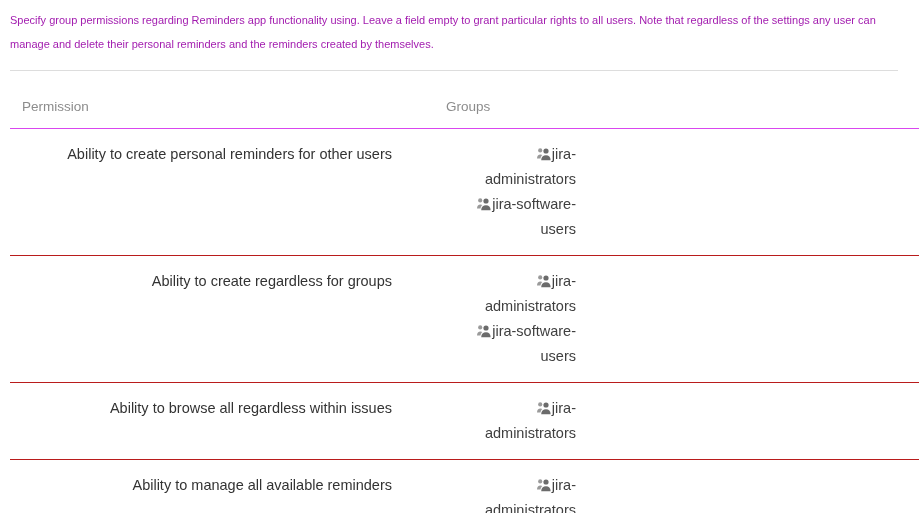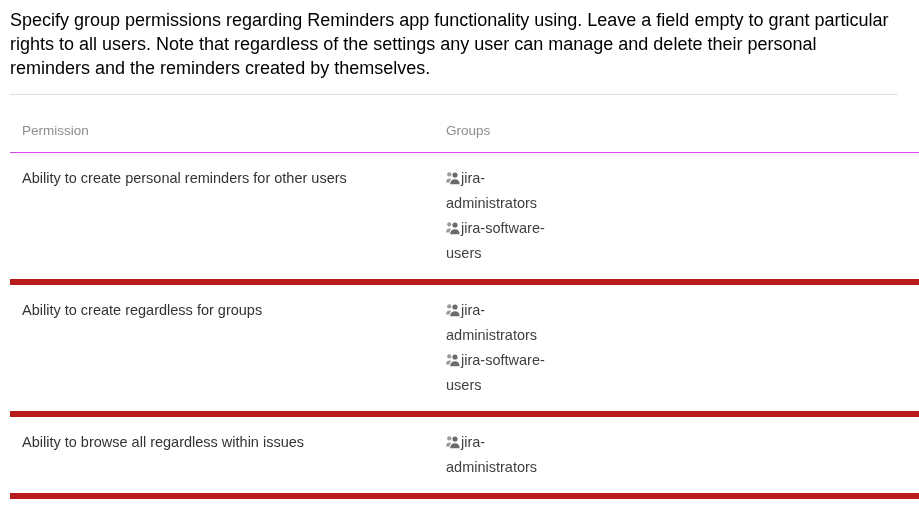--- a/index.html
+++ b/index.html
@@ -20,23 +20,23 @@
     width: 919px;
   }
   .page-title {
     font-size: 22px;
     font-weight: bold;
     color: #333333;
     margin: 0 0 8px 0;
     letter-spacing: 0.1px;
   }
   .page-desc {
-    font-size: 18px;
+    font-size: 11px;
     line-height: 24px;
-    color: #000000;
+    color: #a21caf;
     margin: 0 0 14px 0;
     max-width: 880px;
   }
   .divider {
     border: none;
     border-top: 1px solid #dddddd;
     margin: 0 0 0 0;
     width: 888px;
   }
   table.perm-table {
@@ -53,23 +53,24 @@
     padding: 6px 10px 14px 12px;
     border-bottom: 1px solid #d946ef;
     vertical-align: bottom;
   }
   table.perm-table th.col-permission { width: 412px; }
   table.perm-table th.col-groups { width: 476px; padding-left: 2px; }
   table.perm-table td {
     font-size: 14.5px;
     color: #333333;
     padding: 13px 10px 13px 12px;
-    border-bottom: 6px solid #b91c1c;
+    border-bottom: 1px solid #b91c1c;
     vertical-align: top;
     line-height: 25px;
+    text-align: right;
   }
   table.perm-table td.groups-cell {
     padding-left: 2px;
   }
   .perm-label {
     display: block;
     max-width: 370px;
   }
   .group-entry {
     display: block;

